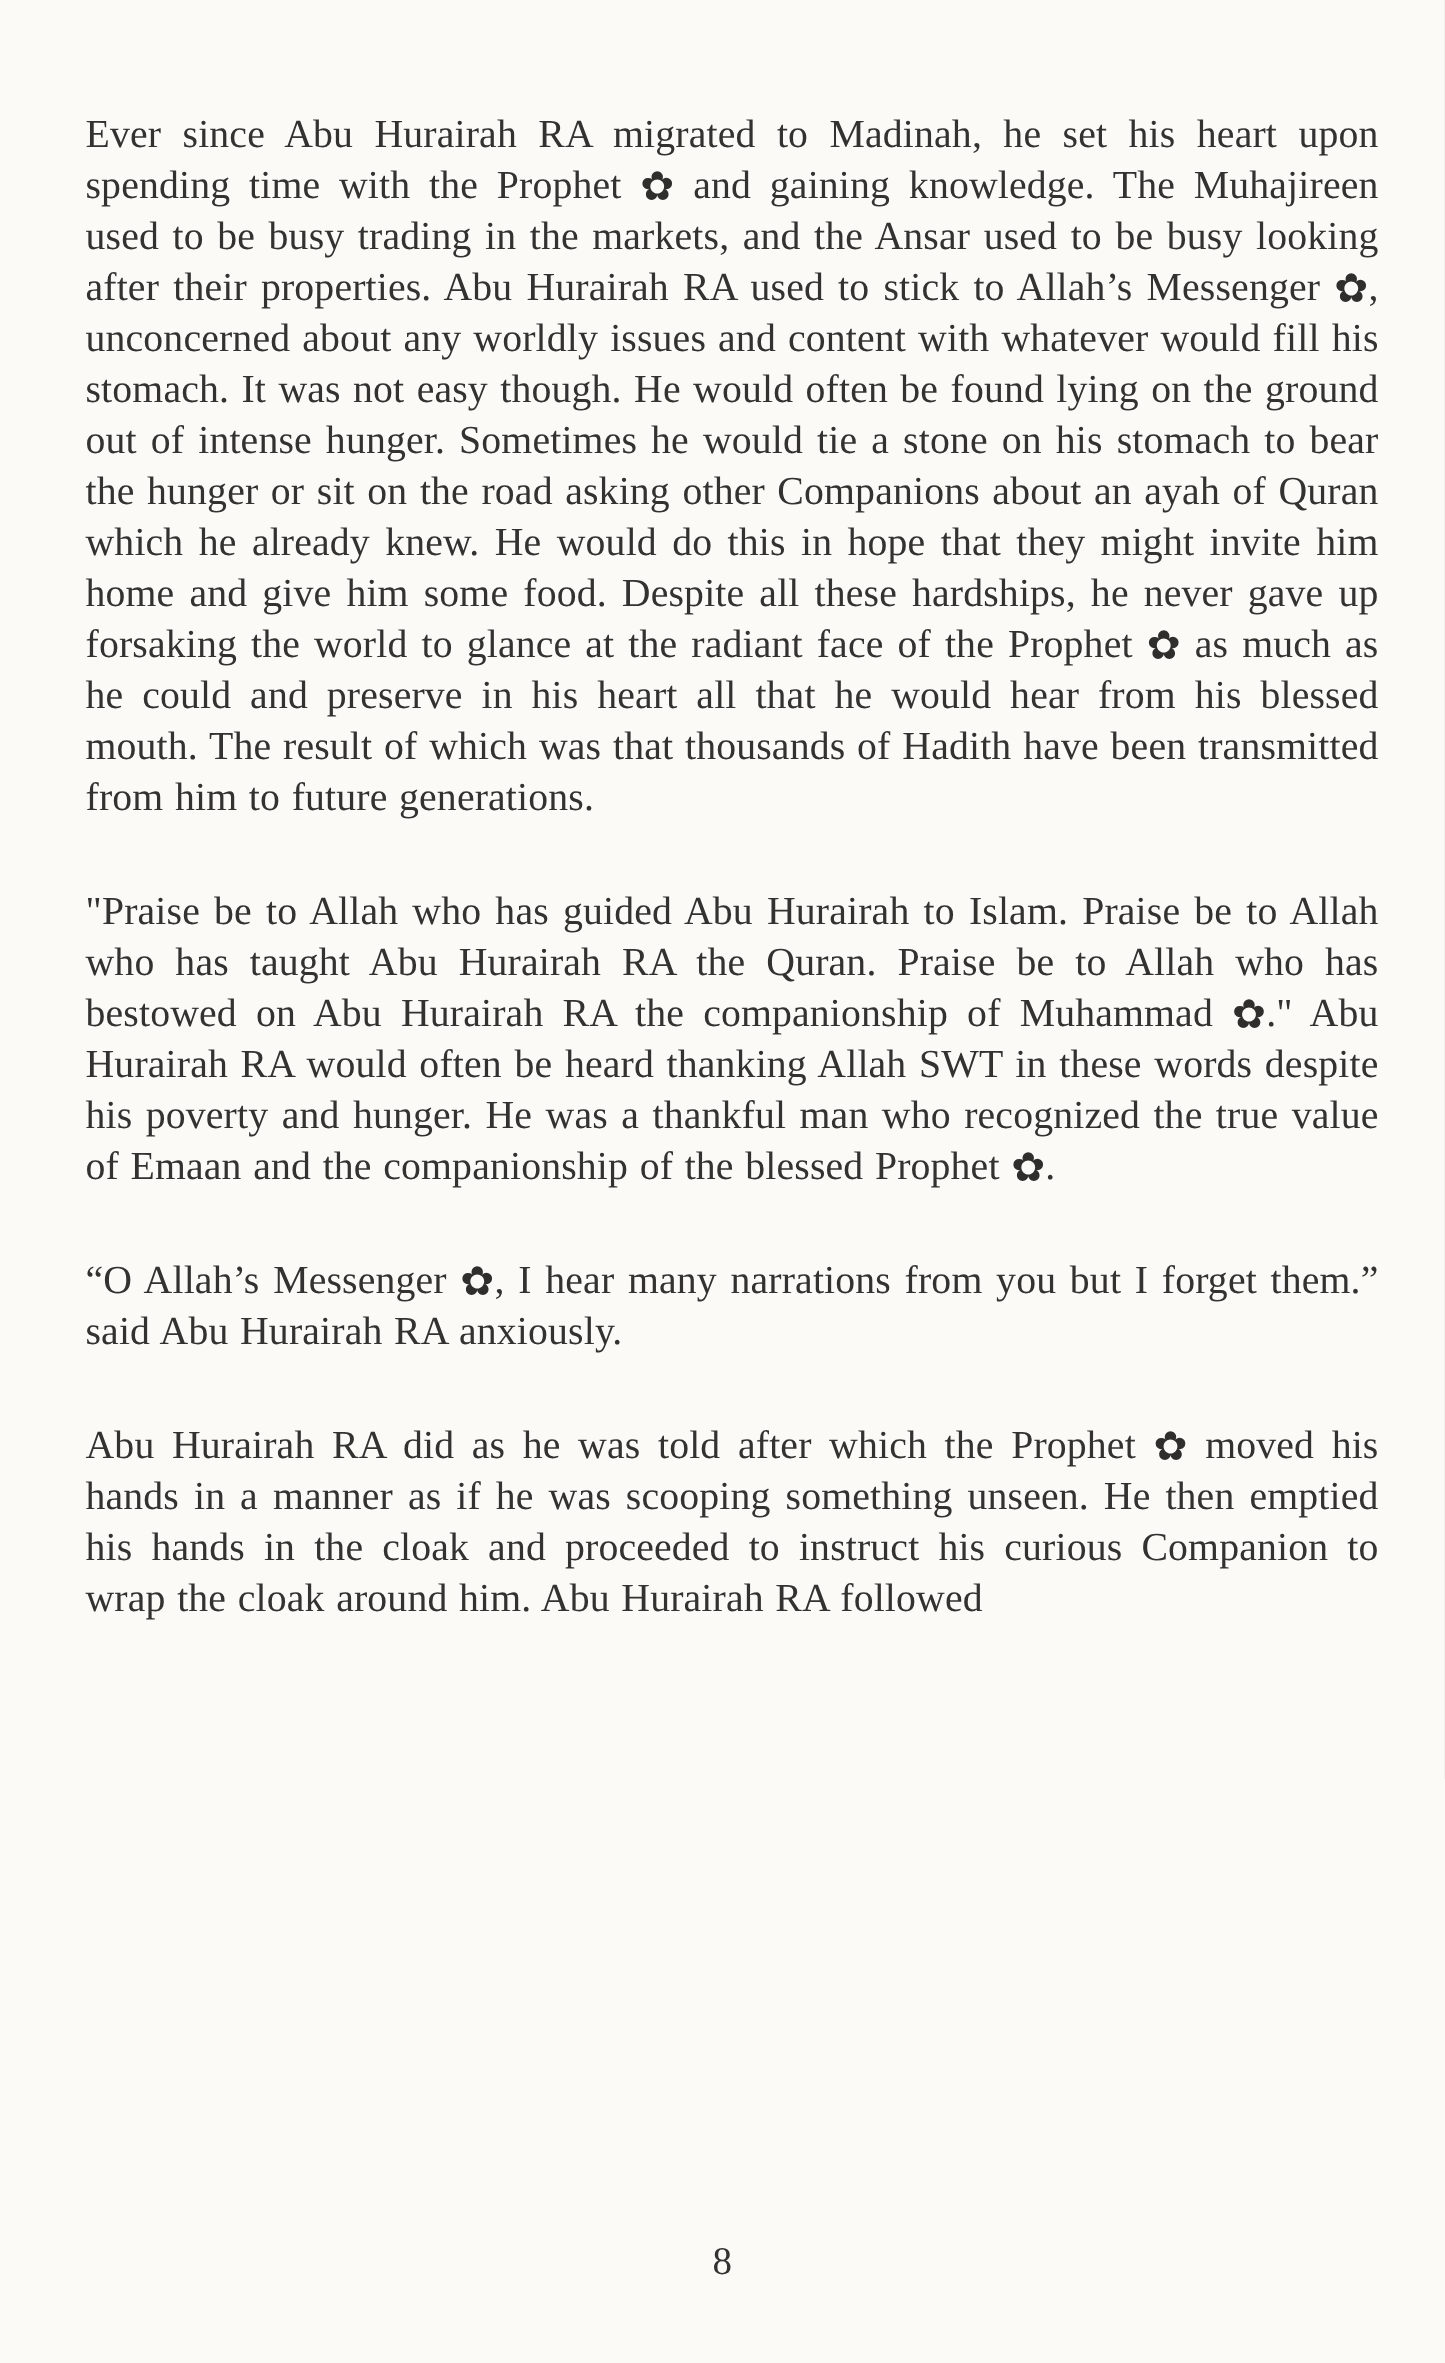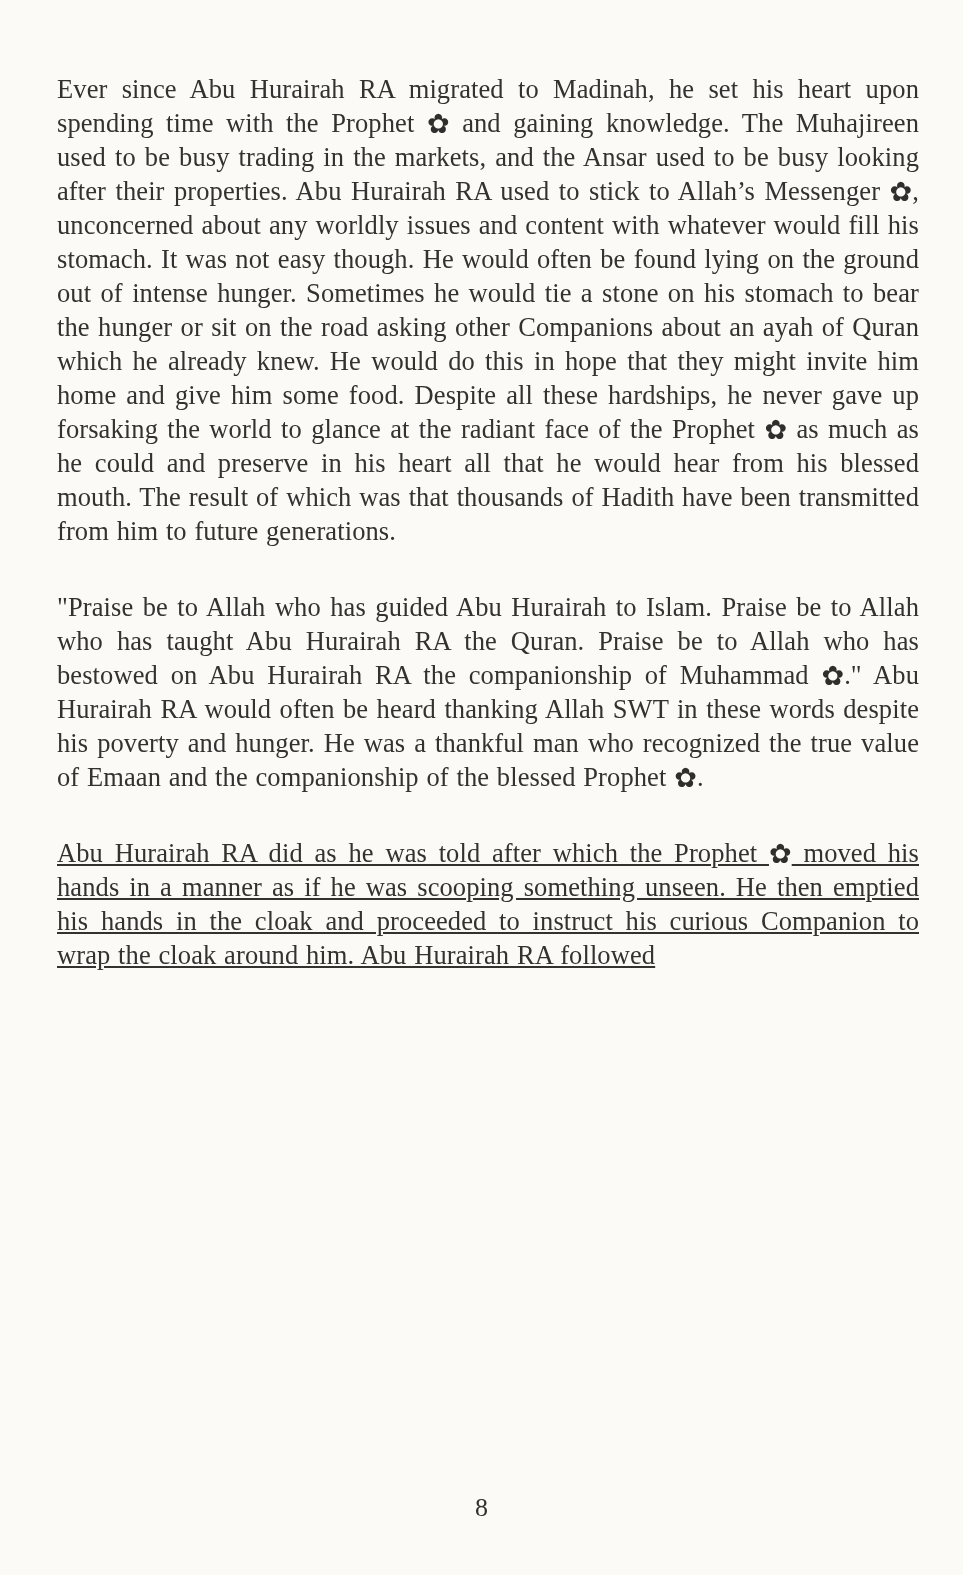--- a/index.html
+++ b/index.html
@@ -26,21 +26,20 @@
   .para {
     margin: 0 0 42px 0;
     font-size: 26.5px;
     line-height: 34px;
     text-align: justify;
     letter-spacing: 0.1px;
     word-spacing: 1px;
   }
   .para:last-child {
     margin-bottom: 1px;
-    text-decoration: underline;
   }
   .pbuh {
     display: inline-block;
     font-size: 1.02em;
     line-height: 1;
     color: #2f2e2d;
     transform: translateY(1px);
     font-family: "DejaVu Sans", sans-serif;
   }
   .footer {
@@ -55,18 +54,19 @@
     color: #333231;
   }
 </style>
 </head>
 <body>
 
 <div class="page">
   <div class="content">
     <p class="para">Ever since Abu Hurairah RA migrated to Madinah, he set his heart upon spending time with the Prophet <span class="pbuh">✿</span> and gaining knowledge. The Muhajireen used to be busy trading in the markets, and the Ansar used to be busy looking after their properties. Abu Hurairah RA used to stick to Allah’s Messenger <span class="pbuh">✿</span>, unconcerned about any worldly issues and content with whatever would fill his stomach. It was not easy though. He would often be found lying on the ground out of intense hunger. Sometimes he would tie a stone on his stomach to bear the hunger or sit on the road asking other Companions about an ayah of Quran which he already knew. He would do this in hope that they might invite him home and give him some food. Despite all these hardships, he never gave up forsaking the world to glance at the radiant face of the Prophet <span class="pbuh">✿</span> as much as he could and preserve in his heart all that he would hear from his blessed mouth. The result of which was that thousands of Hadith have been transmitted from him to future generations.</p>
     <p class="para">"Praise be to Allah who has guided Abu Hurairah to Islam. Praise be to Allah who has taught Abu Hurairah RA the Quran. Praise be to Allah who has bestowed on Abu Hurairah RA the companionship of Muhammad <span class="pbuh">✿</span>." Abu Hurairah RA would often be heard thanking Allah SWT in these words despite his poverty and hunger. He was a thankful man who recognized the true value of Emaan and the companionship of the blessed Prophet <span class="pbuh">✿</span>.</p>
+    <p class="para">“O Allah’s Messenger <span class="pbuh">✿</span>, I hear many narrations from you but I forget them.” said Abu Hurairah RA anxiously.</p>
     <p class="para">Abu Hurairah RA did as he was told after which the Prophet <span class="pbuh">✿</span> moved his hands in a manner as if he was scooping something unseen. He then emptied his hands in the cloak and proceeded to instruct his curious Companion to wrap the cloak around him. Abu Hurairah RA followed</p>
   </div>
   <div class="footer">
     <span class="page-number">8</span>
   </div>
 </div>
 
 </body></html>

